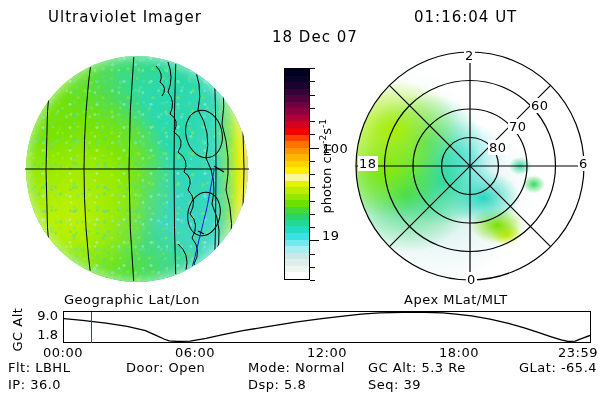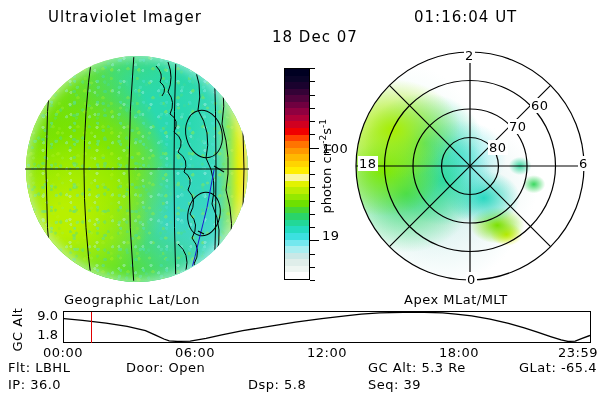--- a/index.html
+++ b/index.html
@@ -223,19 +223,20 @@
       <div class="alt-xtick" style="left: 175px;">06:00</div>
       <div class="alt-xtick" style="left: 307px;">12:00</div>
       <div class="alt-xtick" style="left: 439px;">18:00</div>
       <div class="alt-xtick" style="left: 558px;">23:59</div>
     </div>
 </div>
 
 <div id="status" class="abs">
     <div class="st-cell st-r0" style="left: 8px;">Flt: LBHL</div>
     <div class="st-cell st-r0" style="left: 126px;">Door: Open</div>
+    <div class="st-cell st-r0" style="left: 248px;">Mode: Normal</div>
     <div class="st-cell st-r0" style="left: 368px;">GC Alt: 5.3 Re</div>
     <div class="st-cell st-r0" style="left: 492px; margin-left: 27px;">GLat: -65.4</div>
     <div class="st-cell st-r1" style="left: 8px;">IP: 36.0</div>
     <div class="st-cell st-r1" style="left: 139px; margin-top: 36px;">Gain: 14</div>
     <div class="st-cell st-r1" style="left: 248px;">Dsp: 5.8</div>
     <div class="st-cell st-r1" style="left: 368px;">Seq: 39</div>
   </div>
 
 </body></html>

